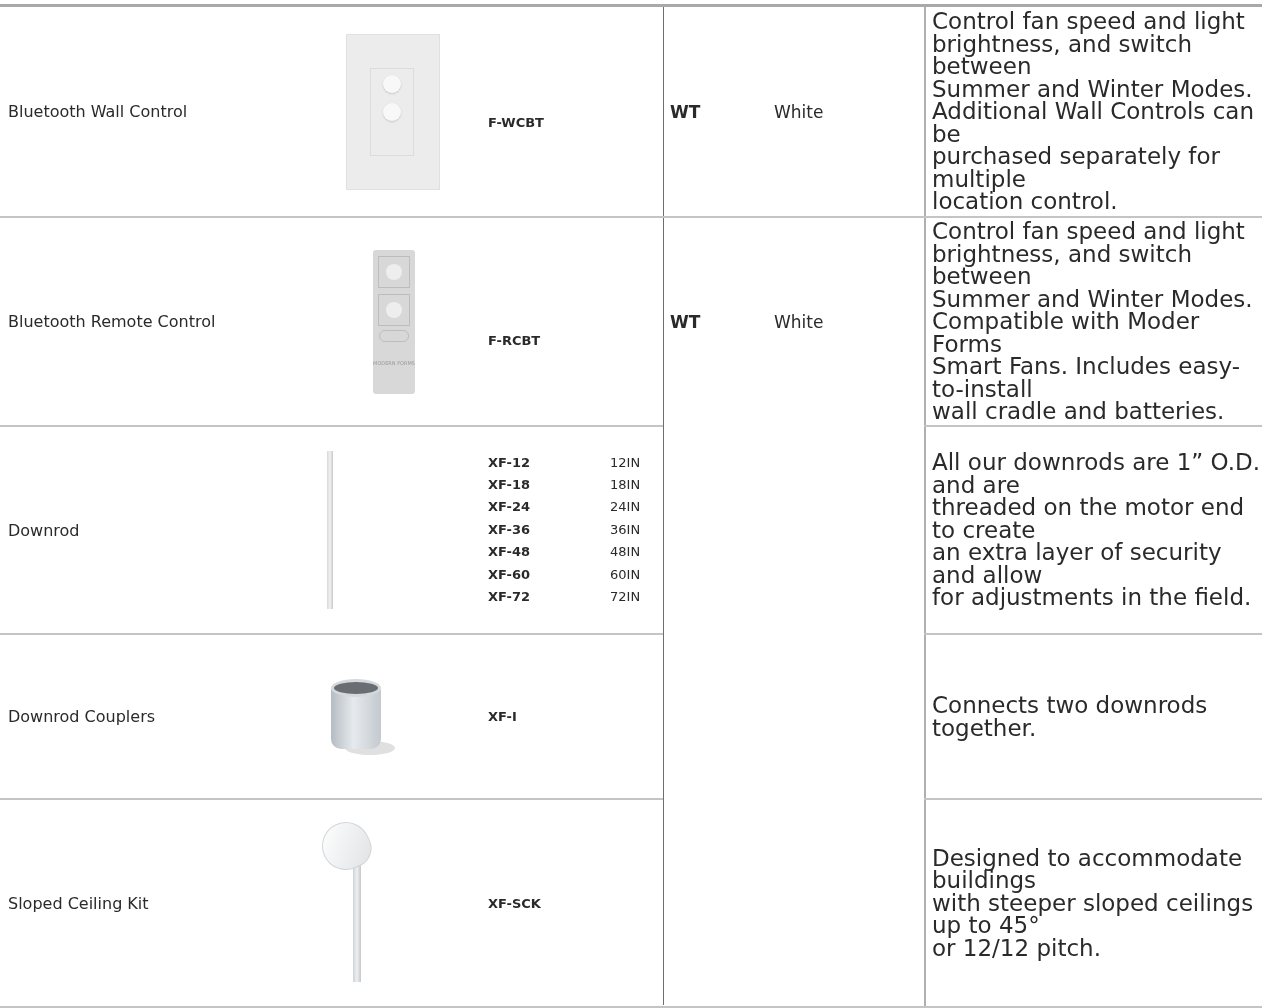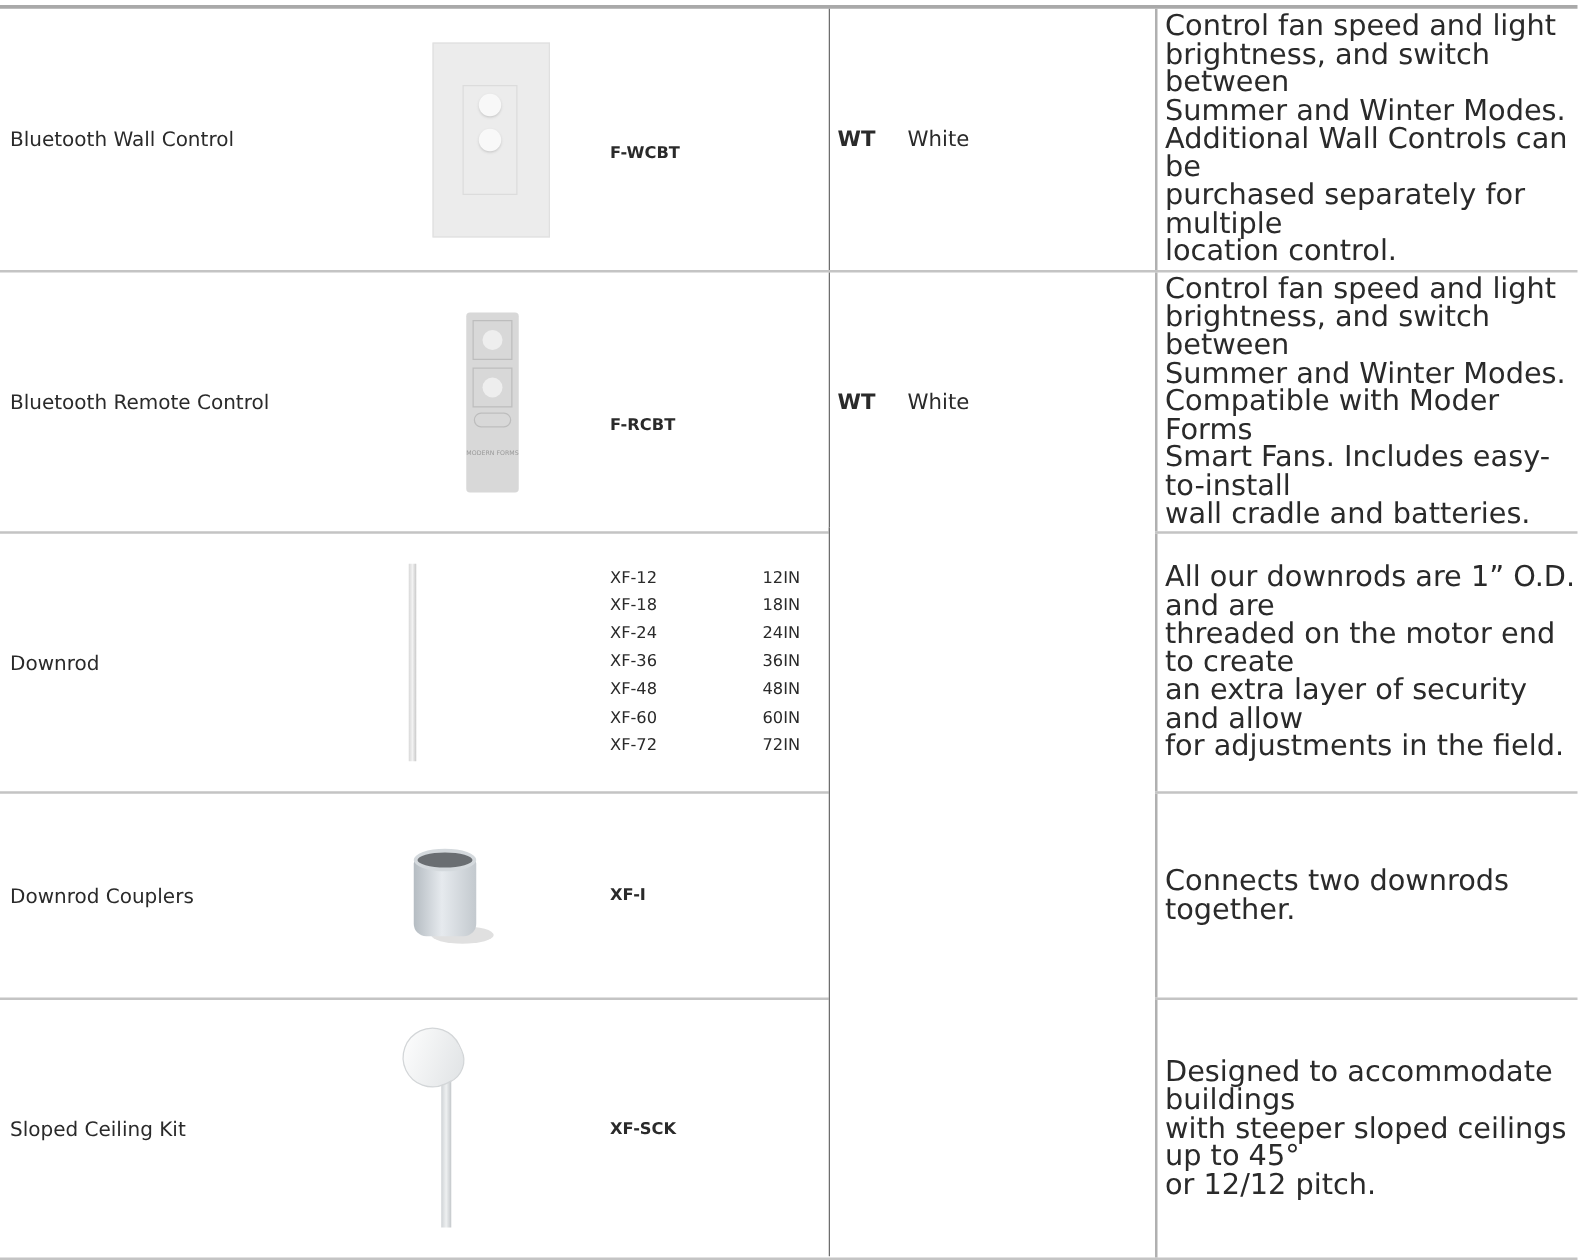--- a/index.html
+++ b/index.html
@@ -4,25 +4,25 @@
 <style>
   html, body { margin: 0; padding: 0; background: #ffffff; }
   body { width: 1266px; height: 1008px; position: relative; overflow: hidden;
          font-family: "DejaVu Sans", sans-serif; color: #2a2a2a; }
   .table { position: absolute; left: 0; top: 4px; width: 1262px; border-top: 3px solid #a9a9a9; }
   .row { position: relative; border-bottom: 2px solid #c4c4c4; box-sizing: border-box; }
   .cell { position: absolute; top: 0; bottom: 0; display: flex; align-items: center; box-sizing: border-box; }
   .c-name { left: 0; width: 300px; padding-left: 8px; font-size: 16px; }
   .c-img { left: 300px; width: 150px; justify-content: center; }
   .c-sku { left: 488px; width: 175px; font-weight: bold; font-size: 13px; }
-  .c-finish { left: 663px; width: 261px; border-left: 1.5px solid #6e6e6e; padding-left: 6px; font-size: 17px; }
+  .c-finish { left: 663px; width: 261px; border-left: 1.5px solid #6e6e6e; padding-left: 6px; font-size: 17px; gap: 48px; }
   .c-desc { left: 924px; width: 338px; border-left: 2px solid #b0b0b0; padding-left: 6px; font-size: 23px; line-height: 22.5px; }
   .finish-code { font-weight: bold; width: 56px; display: inline-block; }
   .sku-list { display: grid; grid-template-columns: 83px auto; row-gap: 0; line-height: 22.4px; }
-  .sku-list .code { font-weight: normal; }
+  .sku-list .code { font-weight: bold; }
   .sku-list .len { font-weight: normal; margin-left: 39px; }
   .desc-text { white-space: pre-line; }
   .merged-finish { position: absolute; left: 663px; width: 261px; top: 422px; height: 583px;
                    border-left: 1.5px solid #6e6e6e; box-sizing: border-box; background: #fff; }
   
   .wall-plate { width: 92px; height: 154px; background: #ececec; border: 1px solid #e0e0e0; position: relative; margin-left: 36px; }
   .wall-plate .inner { position: absolute; left: 23px; top: 33px; width: 42px; height: 86px; border: 1px solid #dcdcdc; }
   .knob { width: 18px; height: 18px; border-radius: 50%; background: #f8f8f8; box-shadow: 0 1px 2px #c8c8c8; margin: 6px auto 10px; }
   .remote { width: 42px; height: 144px; background: #d8d8d8; border-radius: 3px; position: relative; margin-left: 38px; }
   .remote .btn { width: 30px; height: 30px; border: 1px solid #bdbdbd; margin: 6px auto 4px; display: flex; align-items: center; justify-content: center; }

